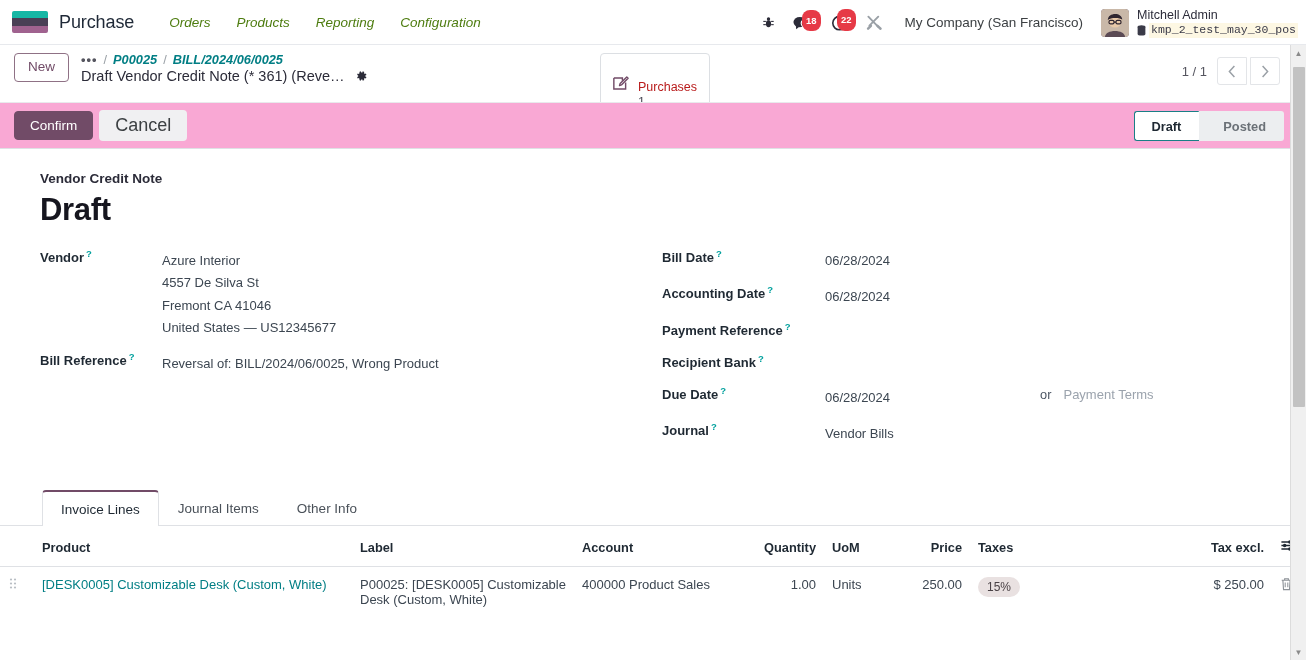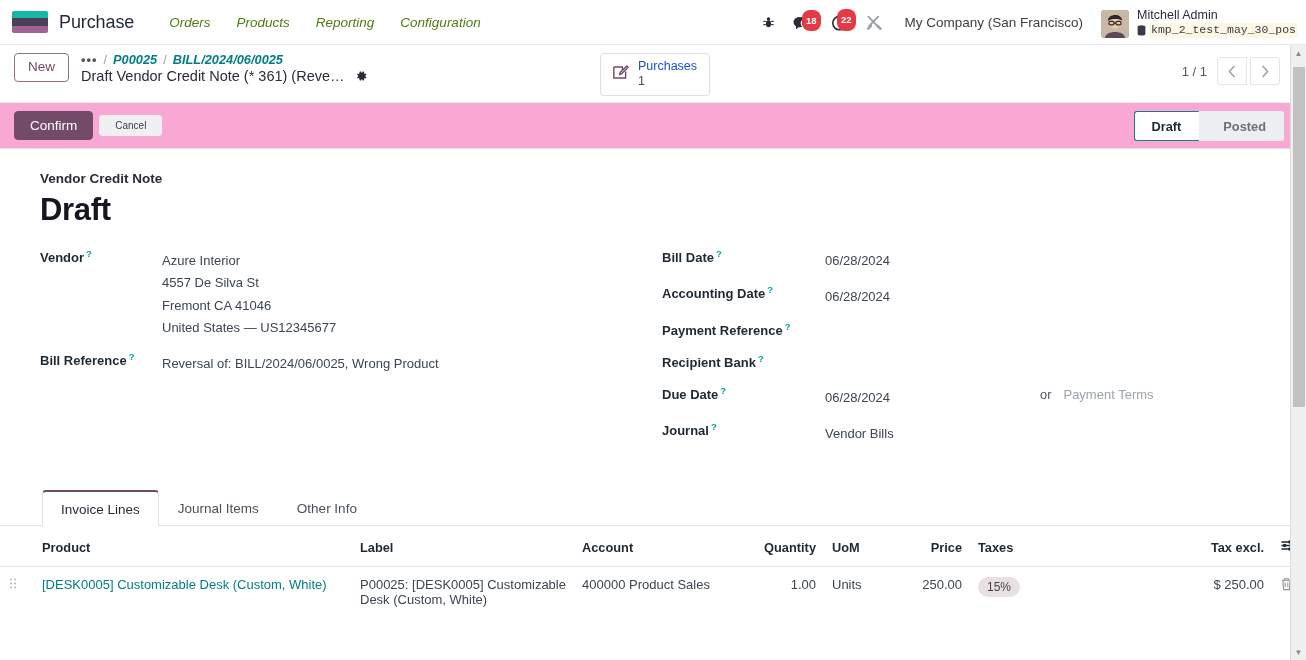--- a/index.html
+++ b/index.html
@@ -37,21 +37,21 @@
                display:flex; align-items:center; gap: 2px; }
   .sys-icon { position: relative; padding: 4px 8px; cursor:pointer; display:flex;
               align-items:center; color:#4a4a55; }
   .badge-count {
     position:absolute; top: -1px; right: 0px;
     background:#e63946; color:#fff; font-size: 9.5px; line-height:1;
     padding: 6px 4px; border-radius: 8px; font-weight: 700; min-width:16px;
     text-align:center;
   }
   .company-name { font-size: 13.5px; color: #3c4043; padding: 0 12px; cursor:pointer; white-space:nowrap;}
-  .user-block { display:flex; align-items:flex-end; gap:8px; padding-left:4px; cursor:pointer;}
+  .user-block { display:flex; align-items:center; gap:8px; padding-left:4px; cursor:pointer;}
   .avatar {
     width: 28px; height: 28px; border-radius: 4px; overflow:hidden; flex-shrink:0;
     background:#6b5b73; position:relative;
   }
   .user-text { display:flex; flex-direction:column; line-height:1.25; }
   .user-name { font-size: 12.5px; color:#2c2c3a; }
   .db-row { display:flex; align-items:center; gap:3px; }
   .db-name {
     font-family:"Liberation Mono", monospace; font-size: 11.5px; color:#3a3a48;
     background:#fdf7e3; padding: 0 2px;
@@ -73,21 +73,21 @@
   .bc-current { font-size: 14.5px; color:#2b2b38; display:flex; align-items:center; gap:9px;}
   .gear-icon { cursor:pointer; display:inline-flex; }
 
   .btn-stat {
     position:absolute; left: 600px; top: 8px;
     border:1px solid #dcdfe3; background:#fff; border-radius:4px;
     display:flex; align-items:center; gap: 8px; padding: 5px 12px 5px 10px;
     cursor:pointer; min-width: 106px;
   }
   .stat-text { display:flex; flex-direction:column; line-height:1.22; }
-  .stat-label { font-size:12.5px; color:#1d4ed8; }
+  .stat-label { font-size:12.5px; color:#b91c1c;margin-top:21px; }
   .stat-value { font-size:12.5px; color:#4b4b57; }
 
   .pager { position:absolute; right: 26px; top: 12px; display:flex; align-items:center; gap:4px;}
   .pager-count { font-size: 13px; color:#55555f; margin-right: 6px;}
   .pager-btn {
     width: 30px; height: 28px; border:1px solid #e3e5e8; background:#fff;
     display:flex; align-items:center; justify-content:center; cursor:pointer;
     color:#9aa0a6; border-radius:3px;
   }
   .pager-btn.left { border-top-right-radius:0; border-bottom-right-radius:0; }
@@ -97,21 +97,21 @@
   .statusbar {
     background:#f9a8d4; border-top:1px solid #e9eaed; border-bottom:1px solid #dfe1e5;
     height: 47px; display:flex; align-items:center; padding: 0 14px;
     position:relative;
   }
   .btn-primary {
     background:#714B67; color:#fff; border:1px solid #714B67; font-size:13.5px;
     padding: 6px 15px; border-radius: 4px; cursor:pointer;
   }
   .btn-secondary {
-    background:#f0f0f2; color:#3c4043; border:1px solid transparent; font-size:10px;
+    background:#f0f0f2; color:#3c4043; border:1px solid transparent; font-size:18px;
     padding: 4px 15px; border-radius: 4px; cursor:pointer; margin-left:6px;
   }
   .status-arrows { position:absolute; right: 22px; top: 8px; display:flex; height:30px; }
   .st-item {
     background:#eceef0; color:#6b7177; font-size:12.8px; font-weight:700;
     display:flex; align-items:center; padding: 0 18px 0 24px; position:relative;
     cursor:pointer;
   }
   .st-item:first-child { padding-left: 16px; }
   .st-item.active {

